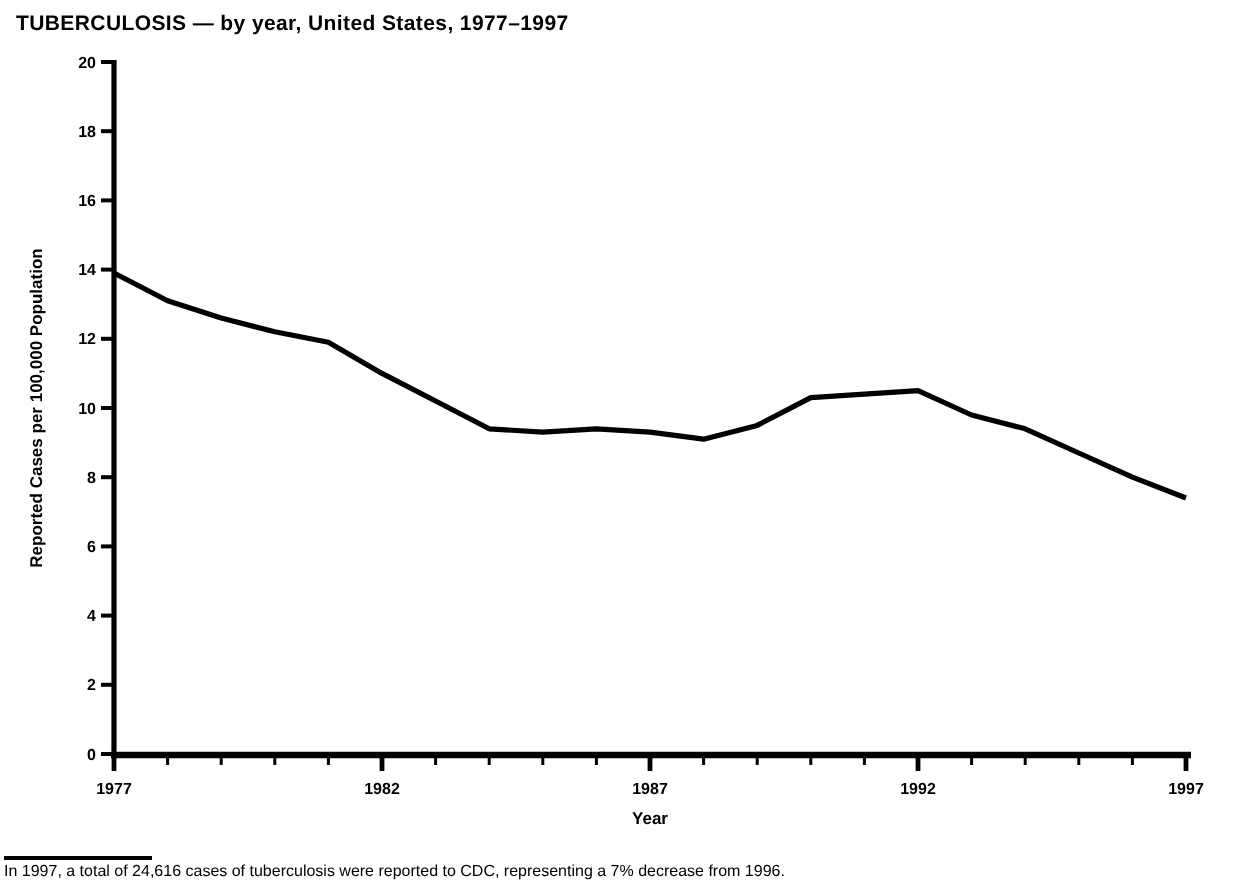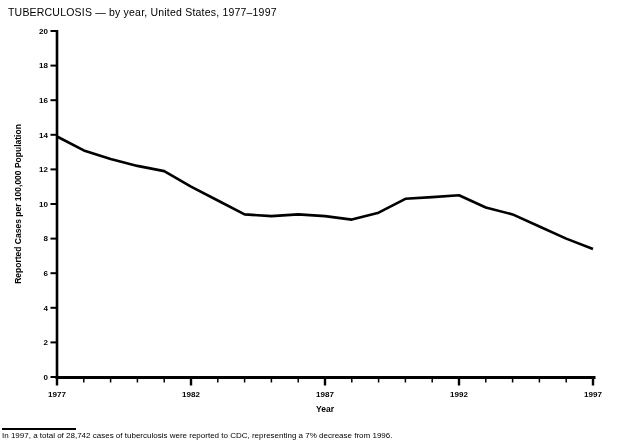--- a/index.html
+++ b/index.html
@@ -14,21 +14,21 @@
     background: #ffffff;
     overflow: hidden;
     font-family: "Liberation Sans", sans-serif;
     color: #000000;
   }
   .chart-title {
     position: absolute;
     left: 8px;
     top: 6px;
     font-size: 10.5px;
-    font-weight: normal;
+    font-weight: bold;
     letter-spacing: 0.2px;
     white-space: nowrap;
   }
   .chart-svg {
     position: absolute;
     left: 0;
     top: 0;
   }
   .chart-svg text {
     font-family: "Liberation Sans", sans-serif;
@@ -106,14 +106,14 @@
       <text x="191" y="397" text-anchor="middle" font-size="8px" font-weight="bold">1982</text>
       <text x="325" y="397" text-anchor="middle" font-size="8px" font-weight="bold">1987</text>
       <text x="459" y="397" text-anchor="middle" font-size="8px" font-weight="bold">1992</text>
       <text x="593" y="397" text-anchor="middle" font-size="8px" font-weight="bold">1997</text>
       <text transform="translate(21 204) rotate(-90)" text-anchor="middle" font-size="8.5px" font-weight="bold">Reported Cases per 100,000 Population</text>
       <text x="325" y="412" text-anchor="middle" font-size="8.5px" font-weight="bold">Year</text>
       <polyline points="57.0,136.5 83.8,150.4 110.6,159.0 137.4,165.9 164.2,171.1 191.0,186.7 217.8,200.5 244.6,214.4 271.4,216.1 298.2,214.4 325.0,216.1 351.8,219.6 378.6,212.7 405.4,198.8 432.2,197.1 459.0,195.3 485.8,207.5 512.6,214.4 539.4,226.5 566.2,238.6 593.0,249.0" fill="none" stroke="#000000" stroke-width="2.6" stroke-linejoin="round" stroke-linecap="butt"></polyline>
     </svg>
 
   <div class="footnote-rule"></div>
-  <div class="footnote">In 1997, a total of 28,742 cases of tuberculosis were reported to CDC, representing a 7% decrease from 1996.</div>
+  <div class="footnote">In 1997, a total of 24,616 cases of tuberculosis were reported to CDC, representing a 7% decrease from 1996.</div>
 </div>
 
 </body></html>

